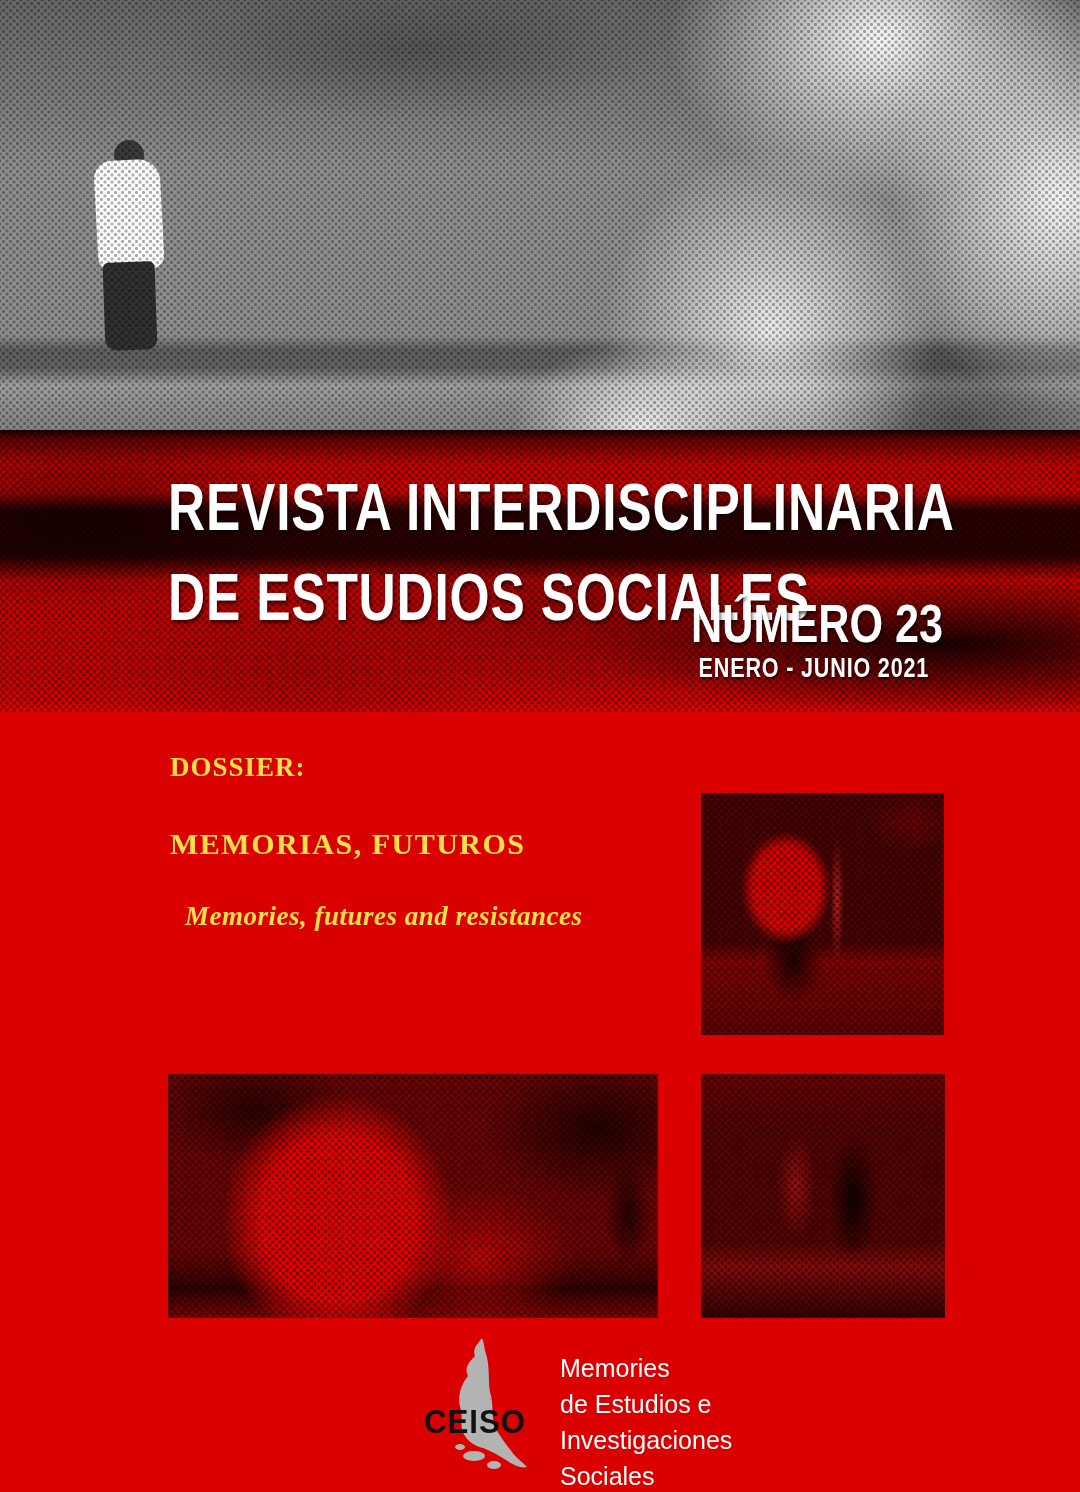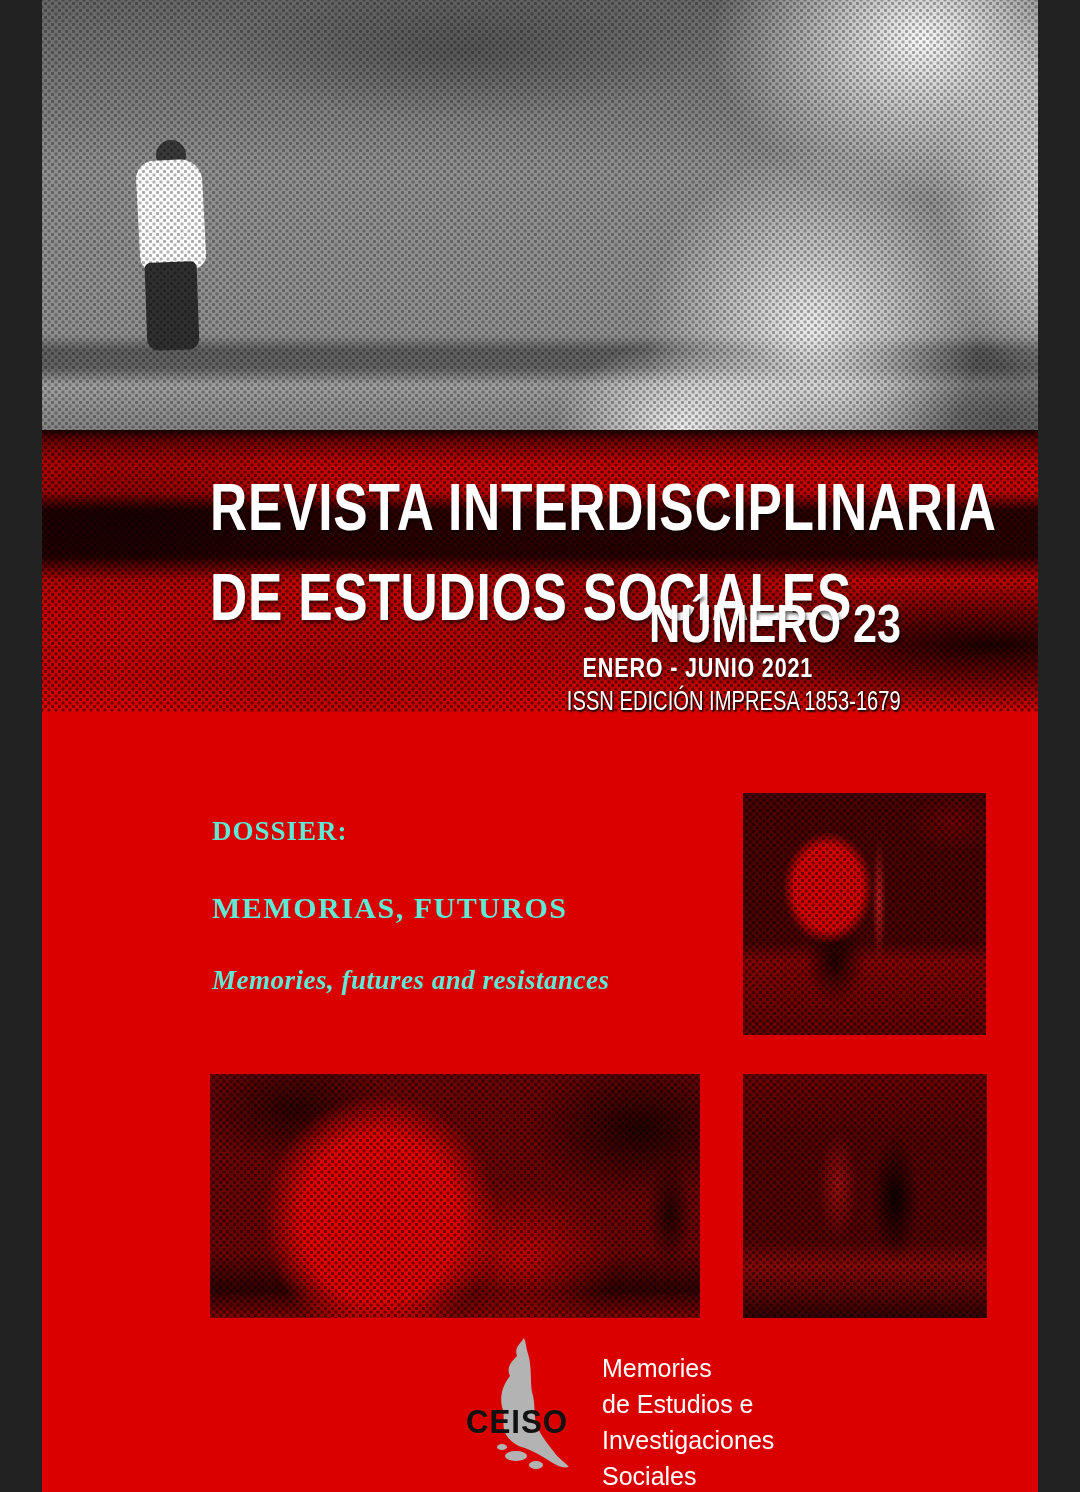--- a/index.html
+++ b/index.html
@@ -1,17 +1,17 @@
 <!DOCTYPE html>
 <html><head>
 <meta charset="utf-8">
 <style>
   html,body{margin:0;padding:0;background:#222;}
   .cover{
-    position:relative;width:996px;height:1492px;margin:0 auto;
+    position:relative;width:1080px;height:1492px;margin:0 auto;
     background:#da0000;overflow:hidden;
     font-family:"Liberation Sans",sans-serif;
   }
   
   .dots::after{
     content:"";position:absolute;inset:0;pointer-events:none;z-index:3;
     background-image:
       radial-gradient(rgba(0,0,0,.33) 1.25px, rgba(0,0,0,0) 1.9px),
       radial-gradient(rgba(0,0,0,.33) 1.25px, rgba(0,0,0,0) 1.9px);
     background-size:7px 7px;
@@ -113,26 +113,26 @@
     font-weight:bold;font-size:27px;line-height:32px;white-space:nowrap;
     text-shadow:1px 2px 3px rgba(0,0,0,.6);letter-spacing:1px;text-align:center;
   }
   .issn-line{
     font-weight:normal;font-size:28px;line-height:34px;white-space:nowrap;
     text-shadow:0 0 3px rgba(0,0,0,.9),2px 2px 2px rgba(0,0,0,.8);
   }
   .condR{display:inline-block;transform:scaleX(.8);transform-origin:100% 50%;}
   .condR2{display:inline-block;transform:scaleX(.72);transform-origin:100% 50%;}
   .dossier{
-    position:absolute;left:170px;top:816px;z-index:5;color:#5eead4;
+    position:absolute;left:170px;top:752px;z-index:5;color:#fde047;
     font-family:"Liberation Serif",serif;
   }
   .dossier-label{font-weight:bold;font-size:27px;letter-spacing:1px;margin:0 0 44px 0;}
   .dossier-line{font-weight:bold;font-size:30px;letter-spacing:1.5px;margin:0 0 40px 0;white-space:nowrap;}
-  .dossier-sub{font-weight:bold;font-style:italic;font-size:27px;letter-spacing:.5px;margin:0;white-space:nowrap;}
+  .dossier-sub{font-weight:bold;font-style:italic;font-size:27px;letter-spacing:.5px;margin:15px;white-space:nowrap;}
   
   .publisher{position:absolute;left:418px;top:1336px;z-index:5;display:flex;}
   .logo-wrap{position:relative;width:120px;height:140px;}
   .logo-word{
     position:absolute;left:6px;top:66px;z-index:2;color:#111;
     font-weight:bold;font-size:34px;letter-spacing:1px;
     transform:scaleX(.92);transform-origin:0 50%;
   }
   .publisher-name{
     margin-left:22px;padding-top:14px;color:#fff;
@@ -153,21 +153,20 @@
   <div class="photo-band dots dots-strong"></div>
 
   <div class="journal-title">
     <div><span class="cond">REVISTA INTERDISCIPLINARIA</span></div>
     <div><span class="cond">DE ESTUDIOS SOCIALES</span></div>
   </div>
 
   <div class="issue-block">
     <div class="issue-number"><span class="condR">NÚMERO 23</span></div>
     <div class="issue-period"><span class="condR">ENERO - JUNIO 2021</span></div>
-    <div class="issn-line"><span class="condR2">ISSN EDICIÓN IMPRESA 1853-1679</span></div>
   </div>
 
   <div class="dossier">
     <p class="dossier-label">DOSSIER:</p>
     <p class="dossier-line">MEMORIAS, FUTUROS</p>
     <p class="dossier-sub">Memories, futures and resistances</p>
   </div>
 
   <div class="inset inset-tr dots dots-strong"></div>
   <div class="inset inset-bl dots dots-strong"></div>

